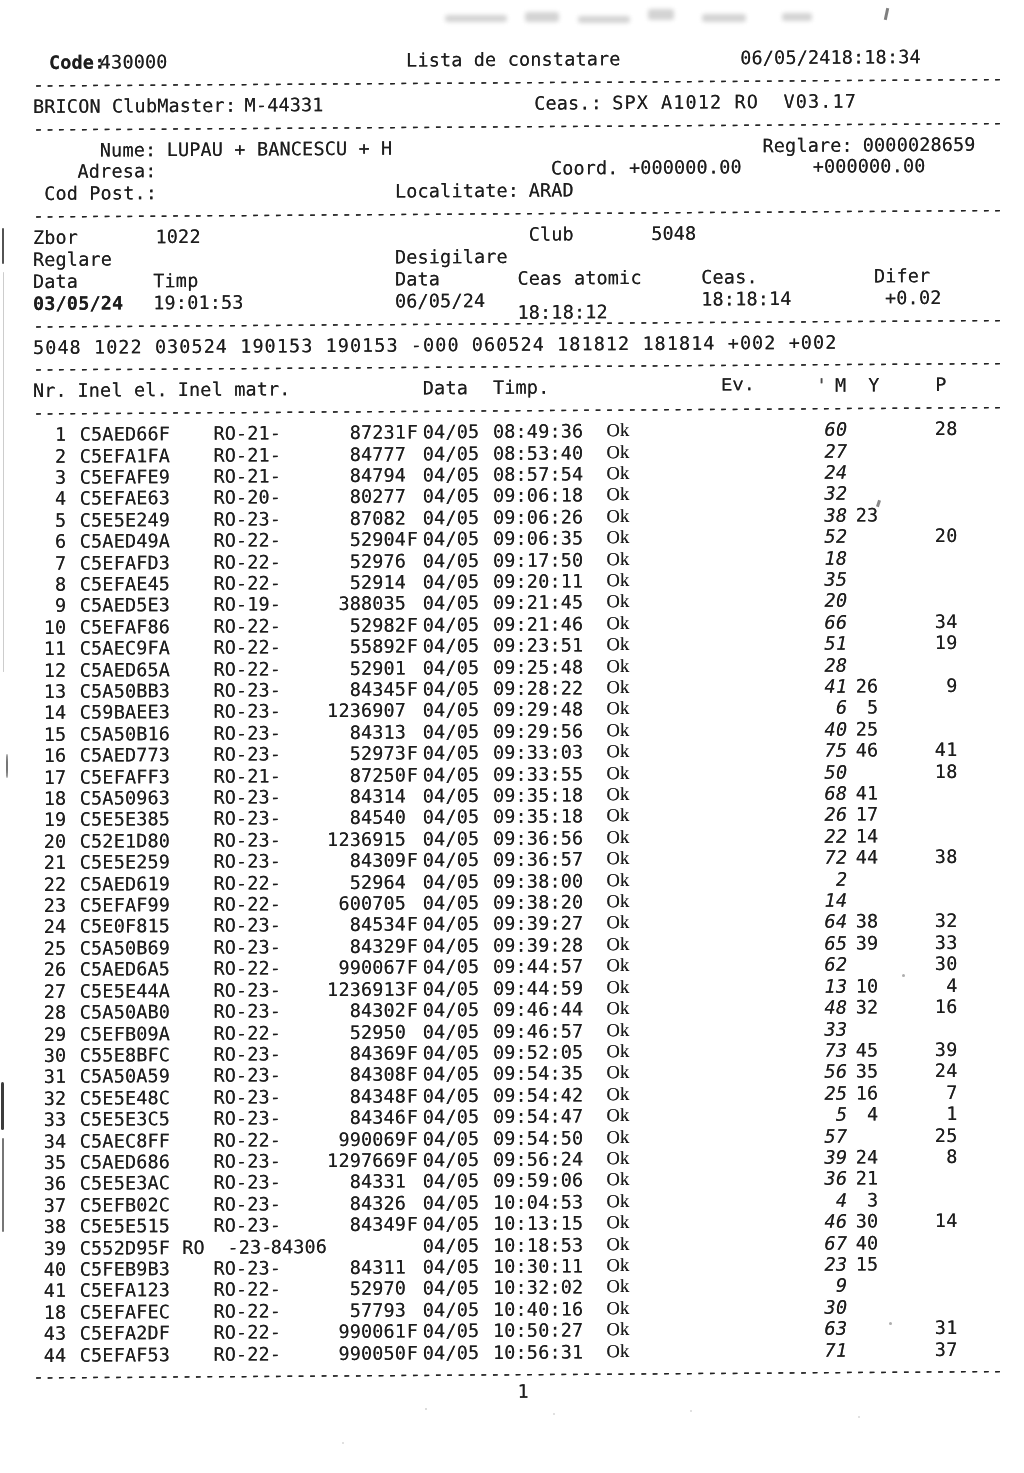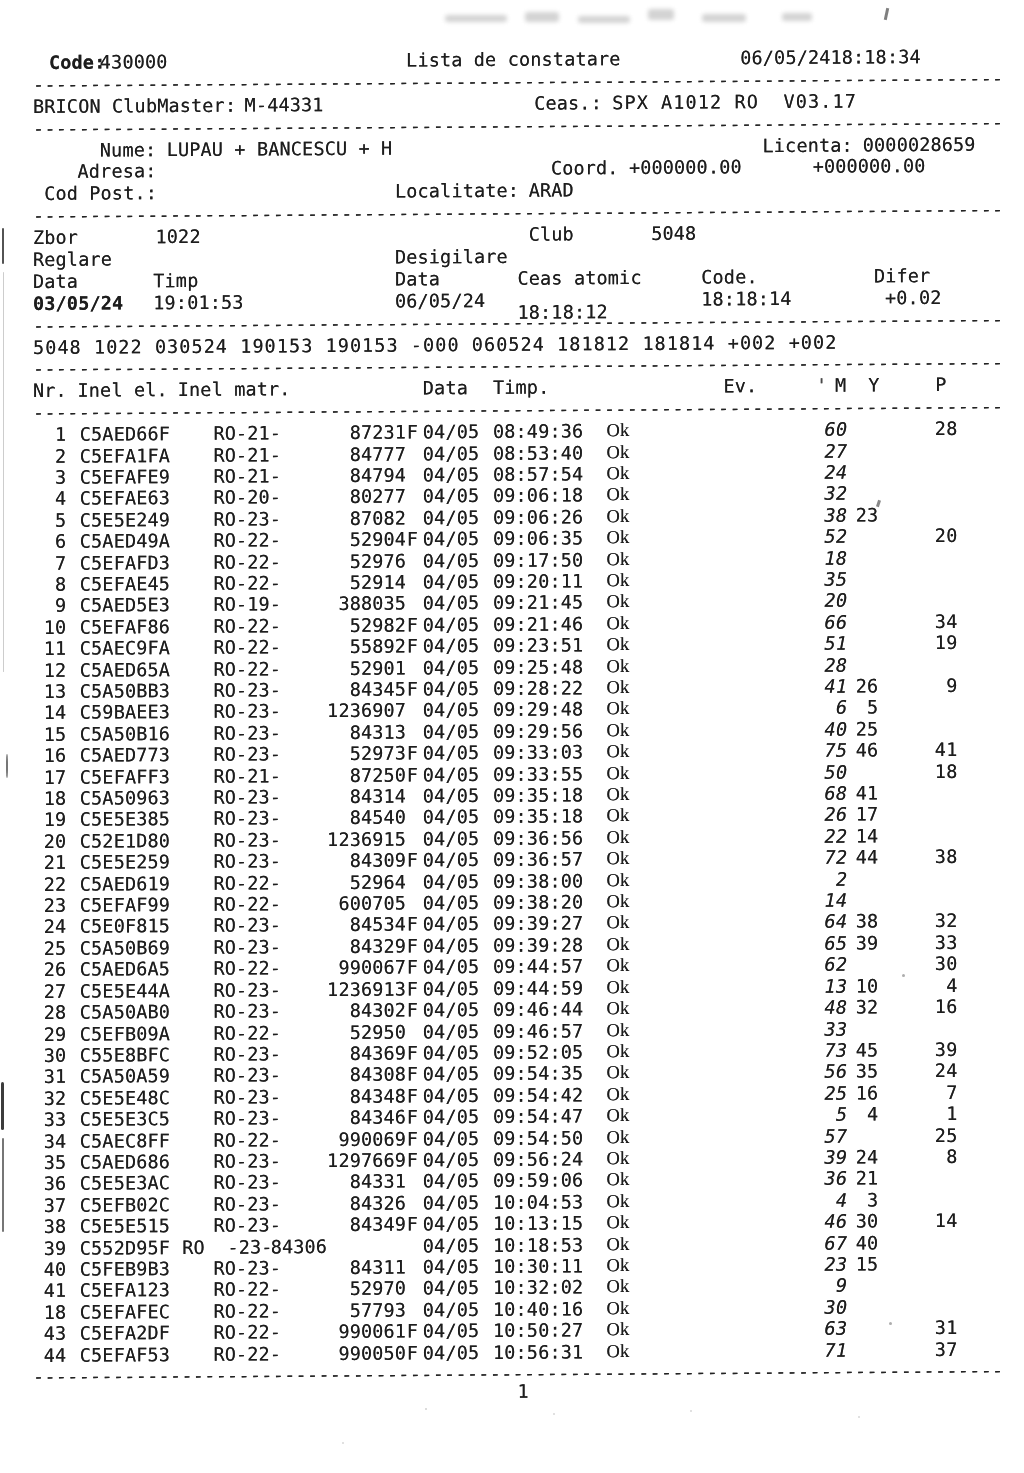--- a/index.html
+++ b/index.html
@@ -33,21 +33,21 @@
   .p-numel{left:6ch;}   .p-numev{left:12ch;}    .p-licl{left:65.5ch;} .p-licv{left:74.5ch;}
   .p-adrl{left:4ch;}    .p-coordl{left:46.5ch;} .p-coord1{left:53.5ch;}.p-coord2{left:70ch;}
   .p-codpl{left:1ch;}   .p-locl{left:32.5ch;}   .p-locv{left:44.5ch;}
   .p-zborl{left:0;}     .p-zborv{left:11ch;}    .p-clubl{left:44.5ch;}.p-clubv{left:55.5ch;}
   .p-regl{left:0;}      .p-desl{left:32.5ch;}
   .p-d1{left:0;}  .p-t1{left:10.8ch;} .p-d2{left:32.5ch;} .p-ca{left:43.5ch;} .p-c2{left:60ch;} .p-dif{left:75.5ch;text-align:center;}
   .p-v1{left:0;font-weight:bold;}  .p-v2{left:10.8ch;text-align:center;} .p-v3{left:32.5ch;} .p-v4{left:43.5ch;margin-top:12px;} .p-v5{left:60ch;} .p-v6{left:76.5ch;}
 
   
   .p-hnr{left:0;} .p-hinel{left:4ch;} .p-hmatr{left:13ch;} .p-hdata{left:35ch;}
-  .p-htimp{left:41.3ch;} .p-hev{left:62ch;} .p-tick{left:70.3ch;opacity:.8;} .p-hm{left:72ch;} .p-hy{left:75ch;} .p-hp{left:81ch;}
+  .p-htimp{left:41.3ch;} .p-hev{left:62ch;font-family:Liberation Mono, monospace;} .p-tick{left:70.3ch;opacity:.8;} .p-hm{left:72ch;} .p-hy{left:75ch;} .p-hp{left:81ch;}
 
   
   .c-nr  {left:0;width:3ch;text-align:right;}
   .c-inel{left:4.2ch;}
   .c-ring{left:16.2ch;}
   .c-ring.ring-wide{left:13.4ch;}
   .c-matr{left:20.2ch;width:13.3ch;text-align:right;}
   .c-f   {left:33.55ch;}
   .c-date{left:35ch;}
   .c-time{left:41.3ch;}
@@ -113,21 +113,21 @@
     <span class="abs p-ceasl">Ceas.:</span>
     <span class="abs p-ceasv sp1">SPX A1012 RO  V03.17</span>
   </div>
   <div class="hline">
       <span class="abs sep">-------------------------------------------------------------------------------------</span>
     </div>
 
   <div class="hline">
     <span class="abs p-numel">Nume:</span>
     <span class="abs p-numev">LUPAU + BANCESCU + H</span>
-    <span class="abs p-licl">Licenta:</span>
+    <span class="abs p-licl">Reglare:</span>
     <span class="abs p-licv">0000028659</span>
   </div>
   <div class="hline">
     <span class="abs p-adrl">Adresa:</span>
     <span class="abs p-coordl">Coord.</span>
     <span class="abs p-coord1">+000000.00</span>
     <span class="abs p-coord2">+000000.00</span>
   </div>
   <div class="hline">
     <span class="abs p-codpl">Cod Post.:</span>
@@ -146,21 +146,21 @@
   </div>
   <div class="hline">
     <span class="abs p-regl">Reglare</span>
     <span class="abs p-desl">Desigilare</span>
   </div>
   <div class="hline">
     <span class="abs p-d1">Data</span>
     <span class="abs p-t1">Timp</span>
     <span class="abs p-d2">Data</span>
     <span class="abs p-ca">Ceas atomic</span>
-    <span class="abs p-c2">Code.</span>
+    <span class="abs p-c2">Ceas.</span>
     <span class="abs p-dif">Difer</span>
   </div>
   <div class="hline">
     <span class="abs p-v1">03/05/24</span>
     <span class="abs p-v2">19:01:53</span>
     <span class="abs p-v3">06/05/24</span>
     <span class="abs p-v4">18:18:12</span>
     <span class="abs p-v5">18:18:14</span>
     <span class="abs p-v6">+0.02</span>
   </div>

